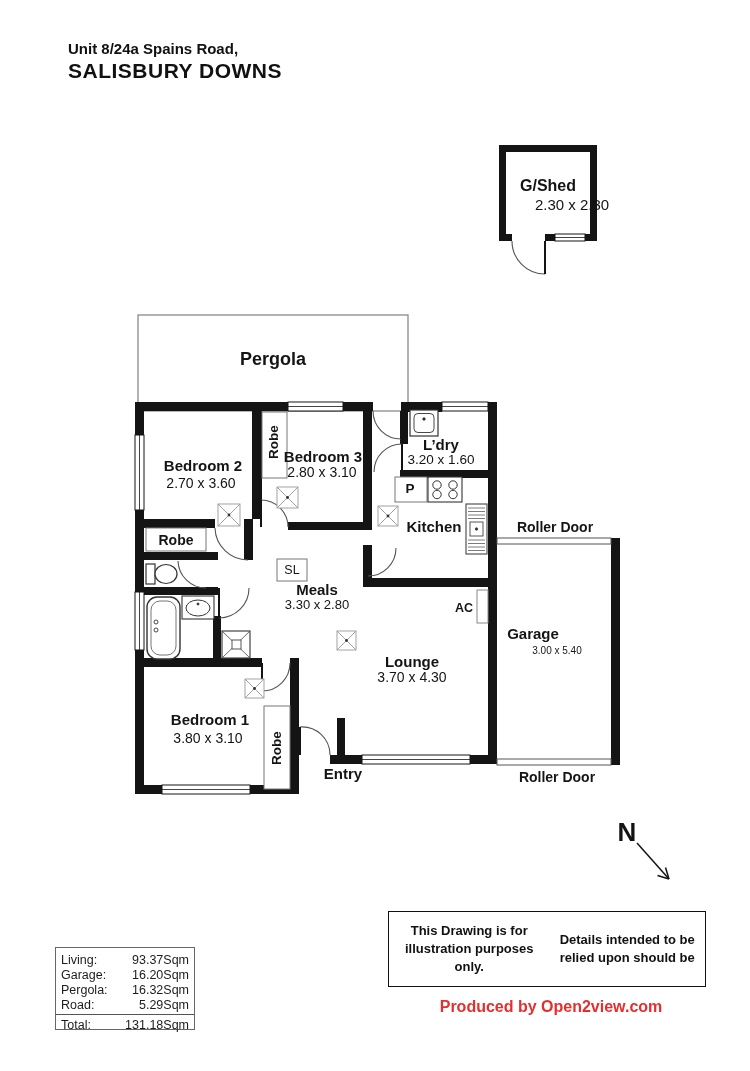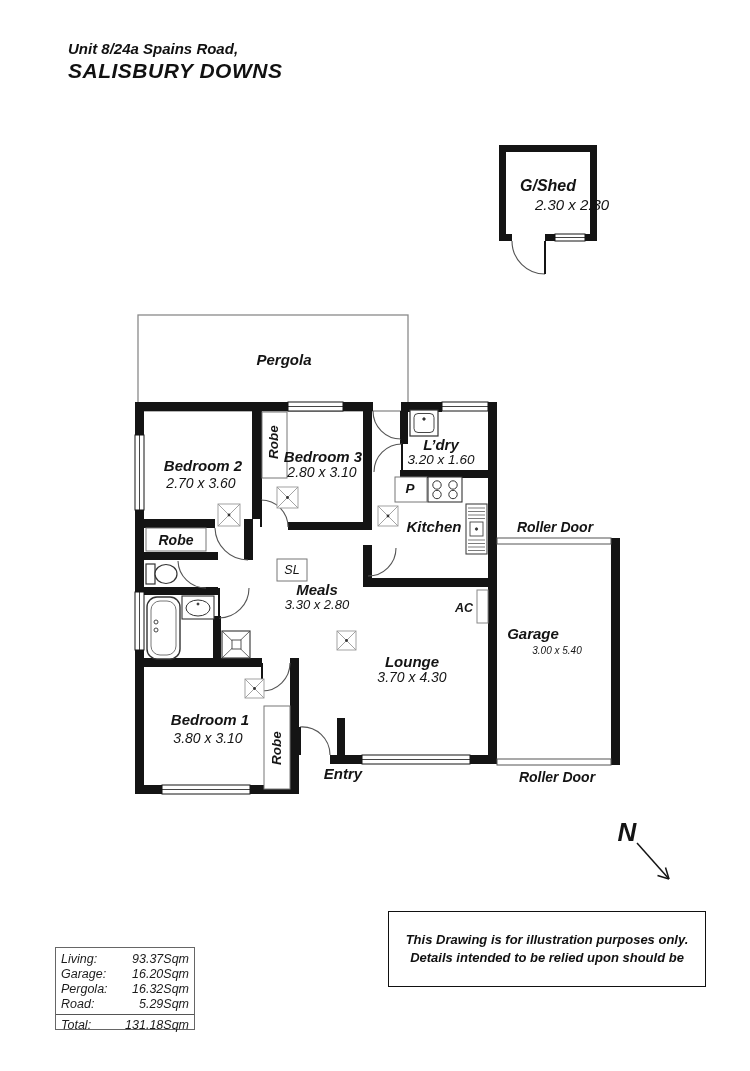--- a/index.html
+++ b/index.html
@@ -1,32 +1,32 @@
 <!DOCTYPE html>
 <html><head>
 <meta charset="utf-8">
 <style>
   html,body{margin:0;padding:0;background:#fff;}
   #page{position:relative;width:750px;height:1071px;background:#fff;overflow:hidden;
-        font-family:"Liberation Sans", sans-serif;color:#111;font-style:italic;}
+        font-family:"Liberation Sans", sans-serif;color:#111;}
   #plan-svg{position:absolute;left:0;top:0;}
   .lbl{position:absolute;transform:translate(-50%,-50%);font-weight:bold;color:#141414;
        white-space:nowrap;line-height:1;}
   .dim{font-weight:normal;}
   .vert{transform:translate(-50%,-50%) rotate(-90deg);}
   .title1{position:absolute;left:68px;top:40px;font-size:15px;font-weight:bold;}
   .title2{position:absolute;left:68px;top:59px;font-size:21px;font-weight:bold;letter-spacing:.5px;}
   #disclaimer{position:absolute;left:388px;top:911px;width:316px;height:74px;border:1.5px solid #111;
-      display:flex;flex-direction:column;justify-content:center;text-align:center;
-      font-size:13px;font-weight:bold;line-height:18px;}
+      display:flex;flex-direction:row;justify-content:center;text-align:center;
+      font-size:13px;font-weight:bold;line-height:18px;align-items:center;}
   #credit{position:absolute;left:551px;top:1007px;transform:translate(-50%,-50%);
       color:#e52e2e;font-size:16px;font-weight:bold;white-space:nowrap;}
   #area-table{position:absolute;left:55px;top:947px;width:140px;height:83px;border:1.5px solid #666;
       font-size:12.5px;color:#1c1c1c;padding-top:4px;box-sizing:border-box;}
-  .arow{display:flex;justify-content:space-between;padding:0 5px;height:15px;align-items:flex-start;}
+  .arow{display:flex;justify-content:space-between;padding:0 5px;height:15px;align-items:center;}
   .asep{border-top:1.5px solid #555;margin:2px 0 1px 0;}
   .atotal{display:flex;justify-content:space-between;padding:2px 5px 0 5px;}
 </style>
 </head>
 <body>
 
 <div id="page">
 
   <svg id="plan-svg" width="750" height="1071" viewBox="0 0 750 1071">
 
@@ -214,21 +214,21 @@
       <path d="M669,879 L657.5,875.5 M669,879 L665.5,867.5"></path>
     </g>
   </svg>
 
   <div class="title1">Unit 8/24a Spains Road,</div>
   <div class="title2">SALISBURY DOWNS</div>
 
   <div class="lbl" style="left:548px;top:186px;font-size:16px;">G/Shed</div>
   <div class="lbl dim" style="left:548px;top:204px;font-size:15px;margin-left:24px;">2.30 x 2.30</div>
 
-  <div class="lbl" style="left:284px;top:359px;font-size:15px;">Pergola</div>
+  <div class="lbl" style="left:273px;top:359px;font-size:18px;">Pergola</div>
 
   <div class="lbl" style="left:203px;top:465px;font-size:15px;">Bedroom 2</div>
   <div class="lbl dim" style="left:201px;top:483px;font-size:14px;">2.70 x 3.60</div>
 
   <div class="lbl" style="left:323px;top:456px;font-size:15px;">Bedroom 3</div>
   <div class="lbl dim" style="left:322px;top:472px;font-size:14px;">2.80 x 3.10</div>
 
   <div class="lbl" style="left:441px;top:444px;font-size:15px;">L’dry</div>
   <div class="lbl dim" style="left:441px;top:460px;font-size:13.5px;">3.20 x 1.60</div>
 
@@ -258,20 +258,21 @@
   <div class="lbl" style="left:464px;top:608px;font-size:12.5px;">AC</div>
   <div class="lbl" style="left:410px;top:489px;font-size:13.5px;">P</div>
   <div class="lbl" style="left:292px;top:570px;font-size:12.5px;font-weight:normal;">SL</div>
   <div class="lbl" style="left:627px;top:832px;font-size:26px;">N</div>
 
   <div id="disclaimer">
     <div>This Drawing is for illustration purposes only.</div>
     <div>Details intended to be relied upon should be</div>
   </div>
 
+  <div id="credit">Produced by Open2view.com</div>
 
   <div id="area-table">
     <div class="arow">
       <span>Living:</span>
       <span>93.37Sqm</span>
     </div>
     <div class="arow">
       <span>Garage:</span>
       <span>16.20Sqm</span>
     </div>

